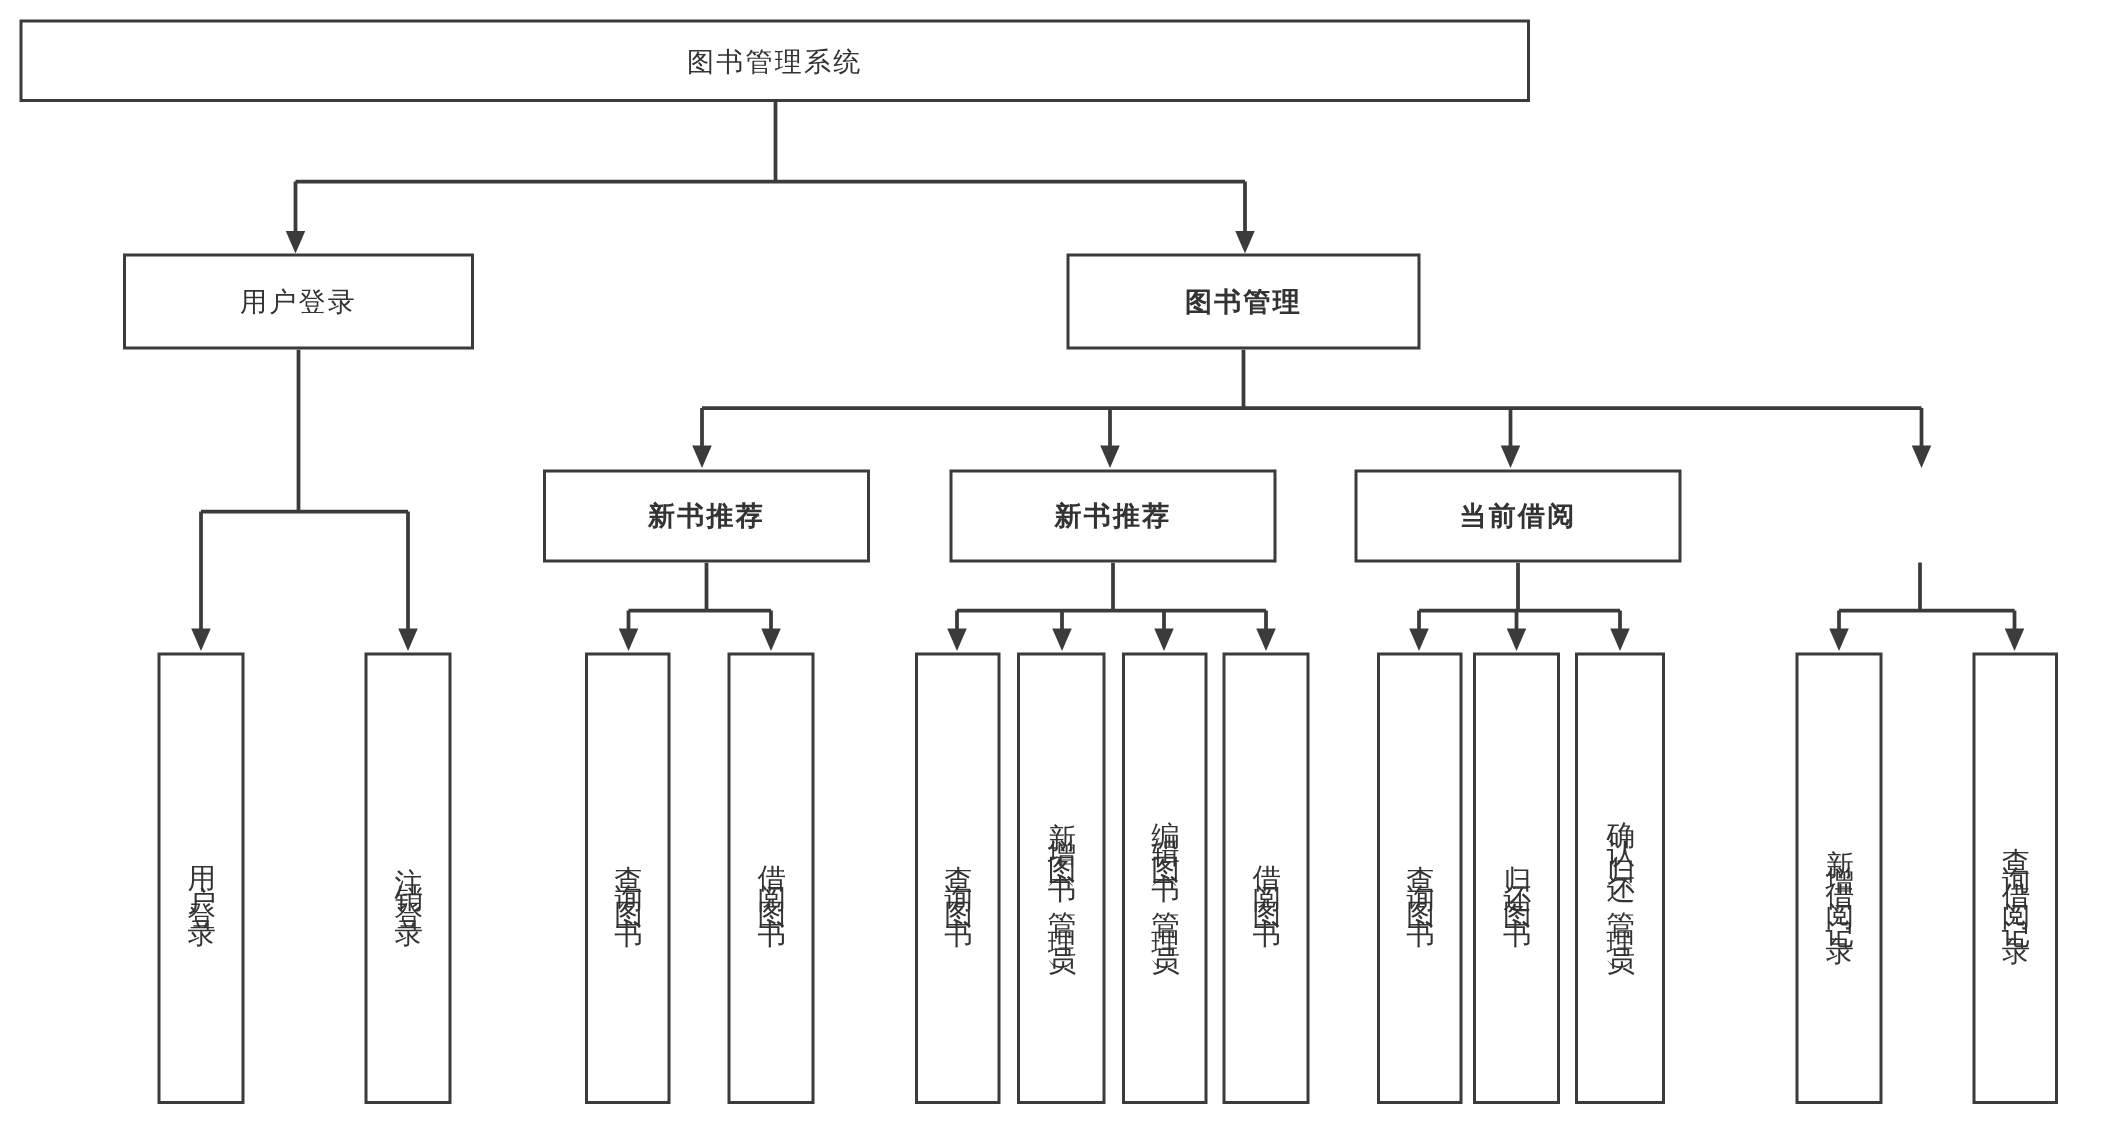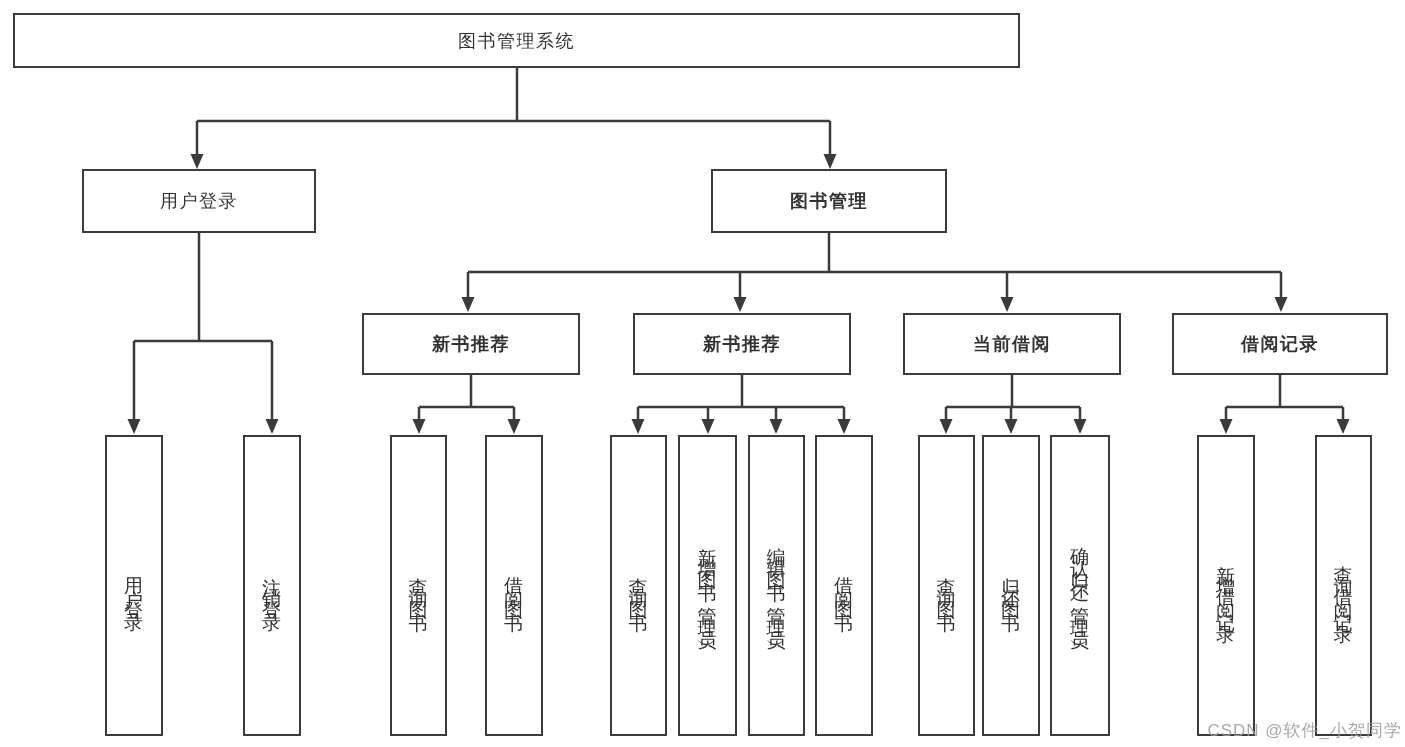--- a/index.html
+++ b/index.html
@@ -118,31 +118,29 @@
   </svg>
 
   <div class="box root">图书管理系统</div>
 
   <div class="box l2a">用户登录</div>
   <div class="box l2b">图书管理</div>
 
   <div class="box l3 l3a">新书推荐</div>
   <div class="box l3 l3b">新书推荐</div>
   <div class="box l3 l3c">当前借阅</div>
-  <div class="box l3 l3d">借阅记录</div>
 
   <div class="box leaf lf1">用户登录</div>
   <div class="box leaf lf2">注销登录</div>
   <div class="box leaf lf3">查询图书</div>
   <div class="box leaf lf4">借阅图书</div>
   <div class="box leaf lf5">查询图书</div>
   <div class="box leaf lf6">新增图书（管理员）</div>
   <div class="box leaf lf7">编辑图书（管理员）</div>
   <div class="box leaf lf8">借阅图书</div>
   <div class="box leaf lf9">查询图书</div>
   <div class="box leaf lf10">归还图书</div>
   <div class="box leaf lf11">确认归还（管理员）</div>
   <div class="box leaf lf12">新增借阅记录</div>
   <div class="box leaf lf13">查询借阅记录</div>
 
-  <div class="watermark">CSDN @软件_小贺同学</div>
 
 </div>
 
 </body></html>

